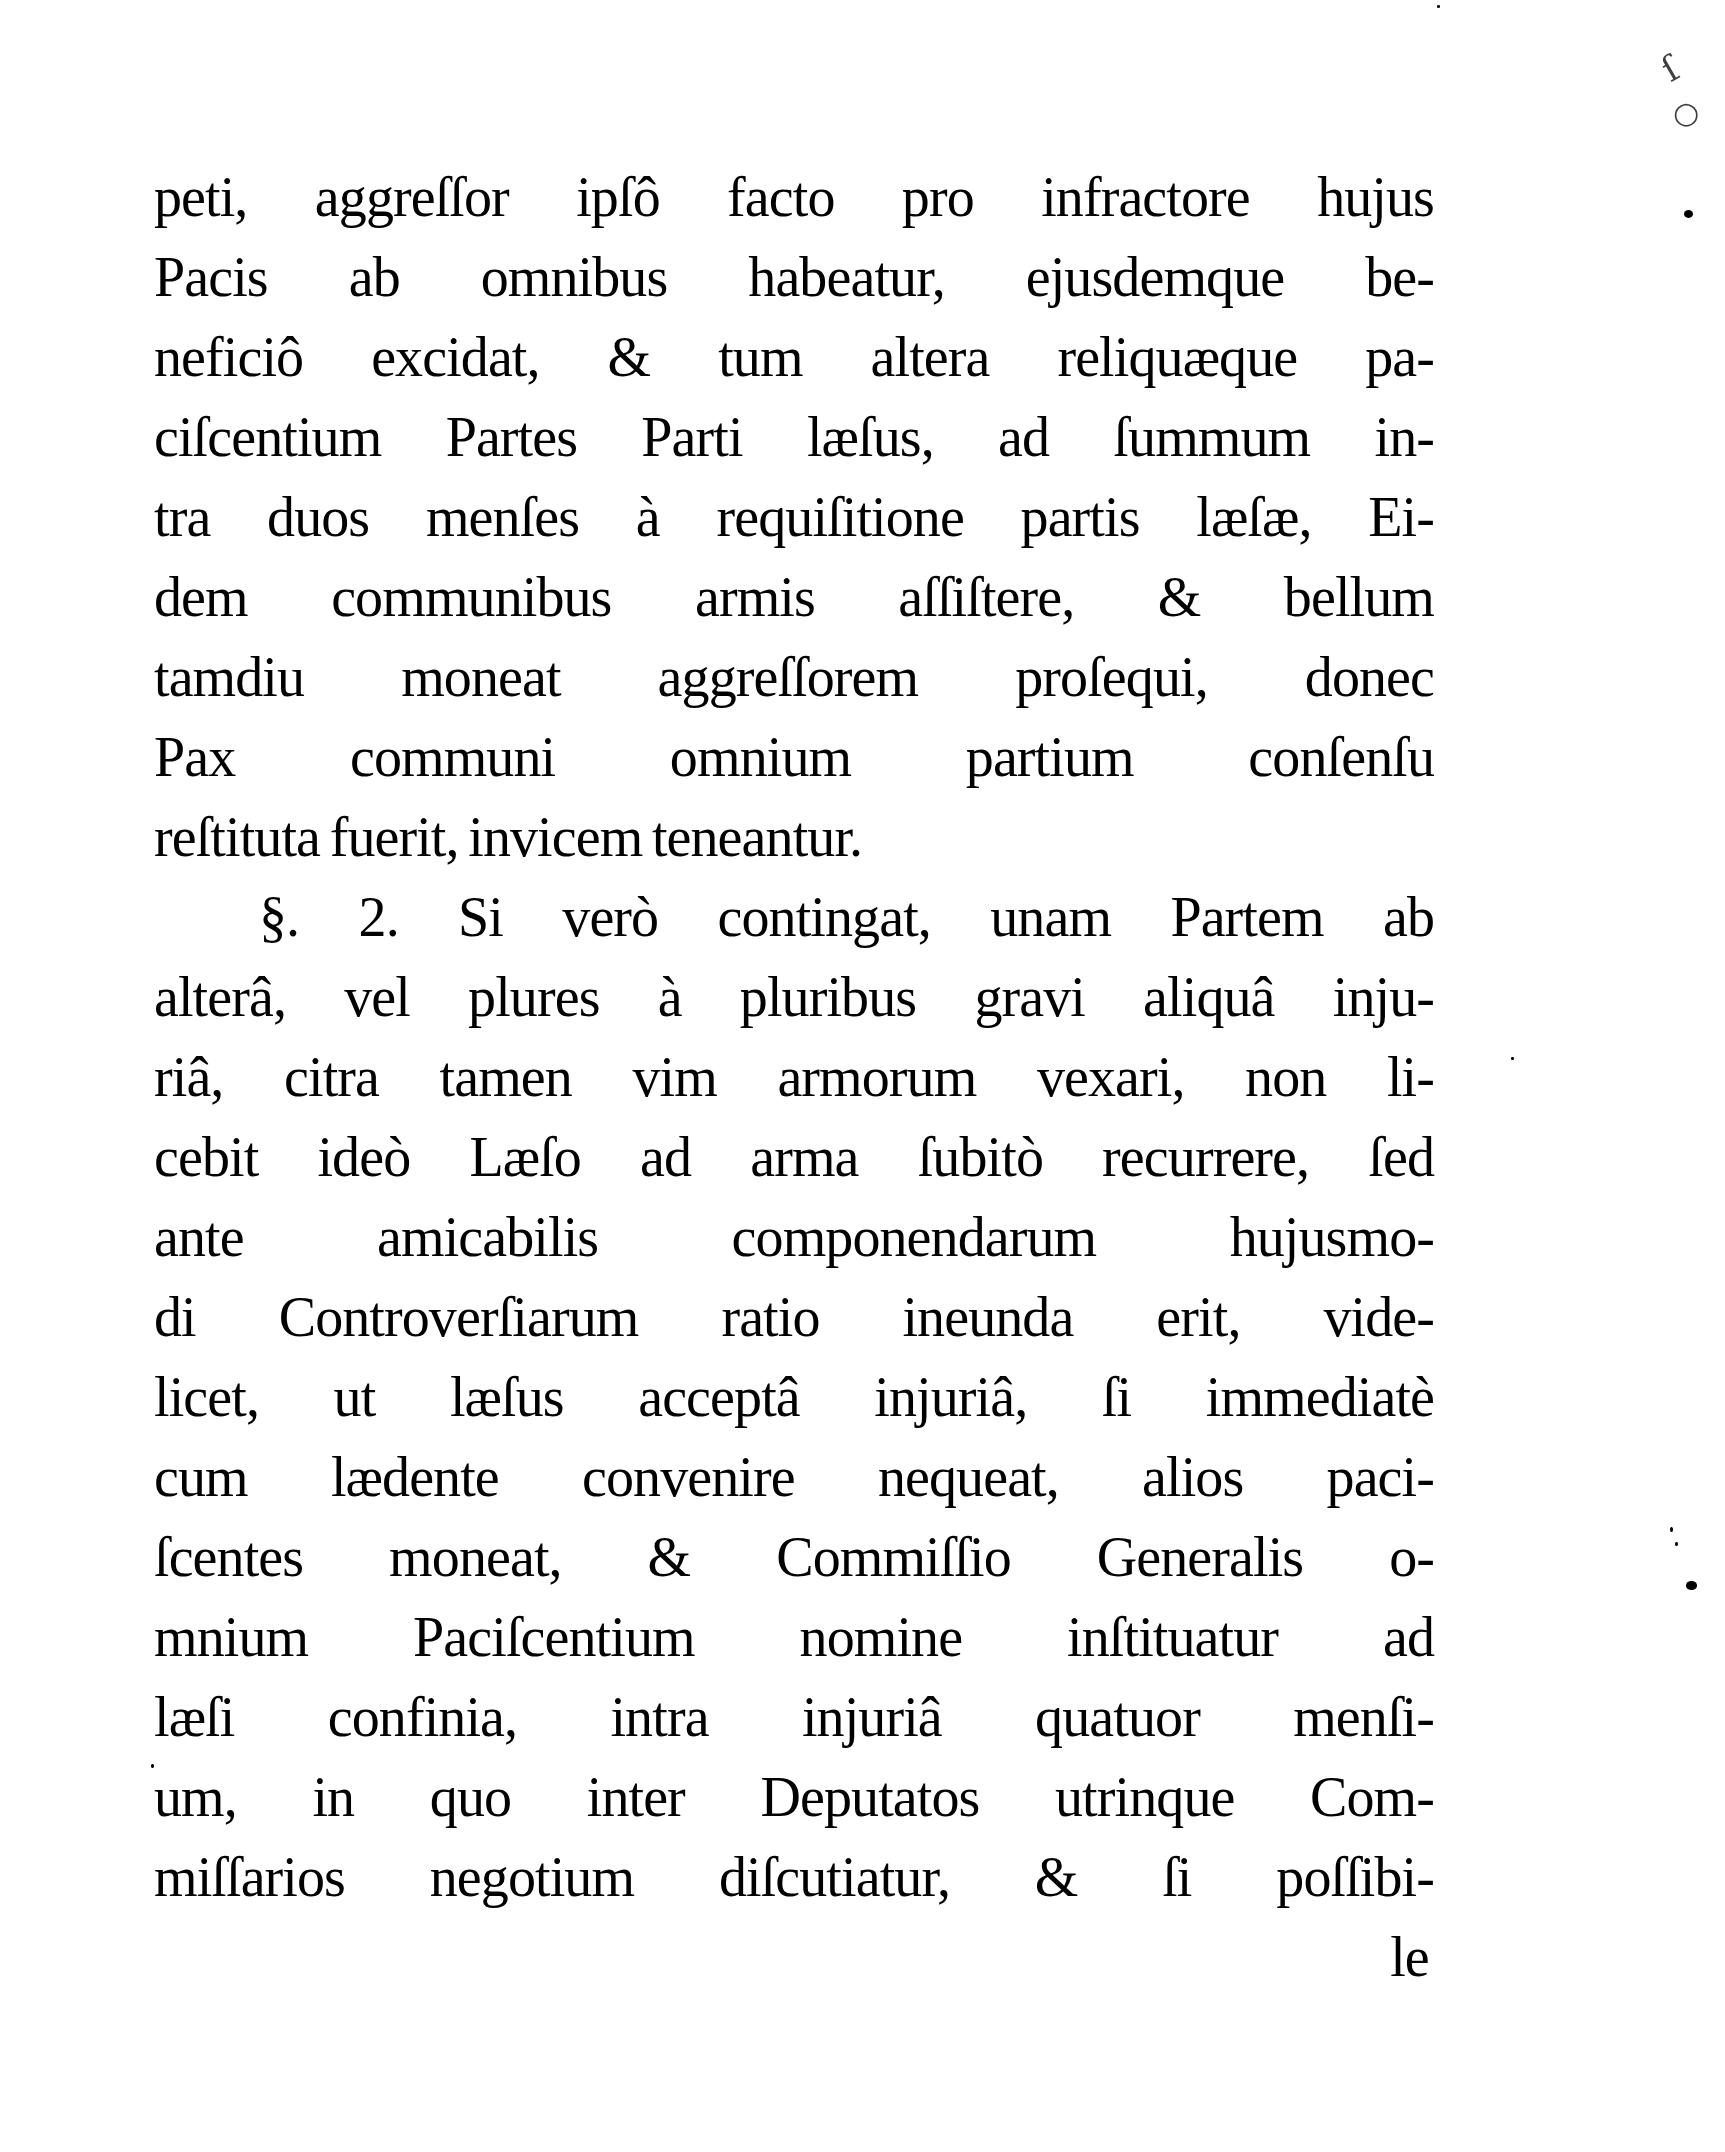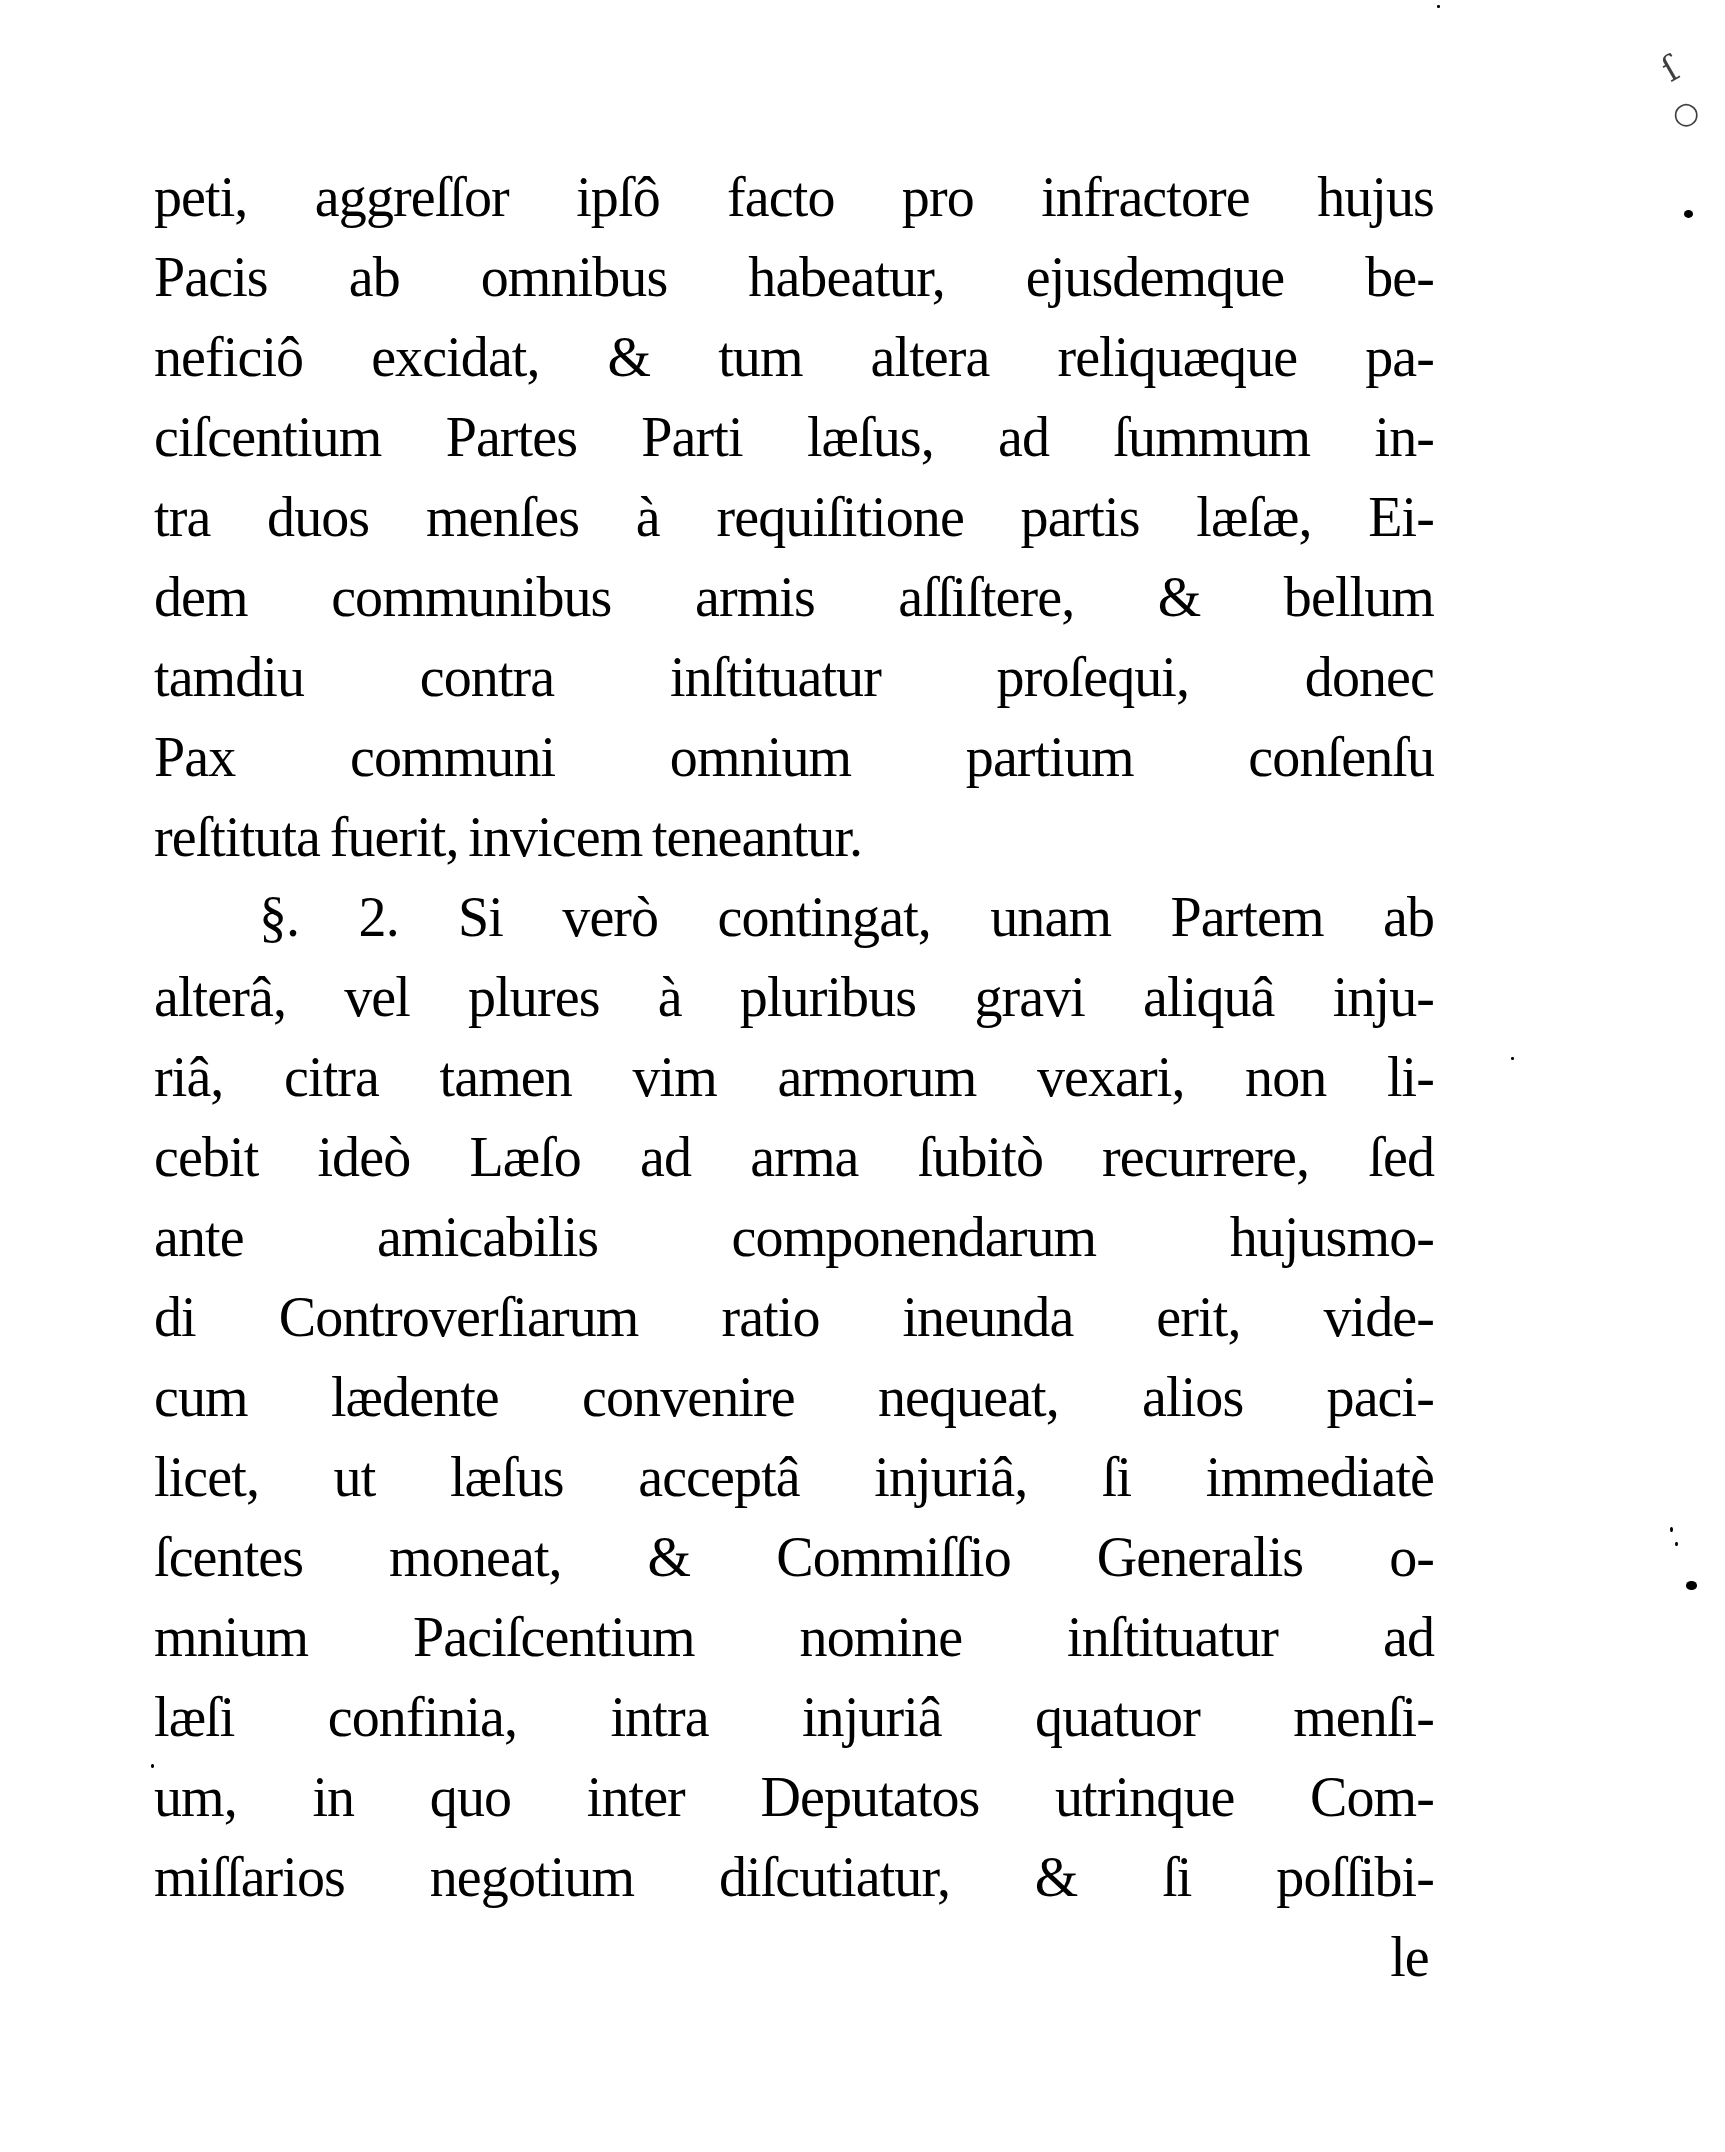--- a/index.html
+++ b/index.html
@@ -70,31 +70,31 @@
 
 <div class="page">
 
   <div class="text-block">
     <div class="line">peti, aggreſſor ipſô facto pro infractore hujus</div>
     <div class="line">Pacis ab omnibus habeatur, ejusdemque be-</div>
     <div class="line">neficiô excidat, &amp; tum altera reliquæque pa-</div>
     <div class="line">ciſcentium Partes Parti læſus, ad ſummum in-</div>
     <div class="line">tra duos menſes à requiſitione partis læſæ, Ei-</div>
     <div class="line">dem communibus armis aſſiſtere, &amp; bellum</div>
-    <div class="line">tamdiu contra inſtituatur proſequi, donec</div>
+    <div class="line">tamdiu moneat aggreſſorem proſequi, donec</div>
     <div class="line">Pax communi omnium partium conſenſu</div>
     <div class="line last-of-para">reſtituta fuerit, invicem teneantur.</div>
     <div class="line indent">§. 2. Si verò contingat, unam Partem ab</div>
     <div class="line">alterâ, vel plures à pluribus gravi aliquâ inju-</div>
     <div class="line">riâ, citra tamen vim armorum vexari, non li-</div>
     <div class="line">cebit ideò Læſo ad arma ſubitò recurrere, ſed</div>
     <div class="line">ante amicabilis componendarum hujusmo-</div>
     <div class="line">di Controverſiarum ratio ineunda erit, vide-</div>
+    <div class="line">licet, ut læſus acceptâ injuriâ, ſi immediatè</div>
     <div class="line">cum lædente convenire nequeat, alios paci-</div>
-    <div class="line">licet, ut læſus acceptâ injuriâ, ſi immediatè</div>
     <div class="line">ſcentes moneat, &amp; Commiſſio Generalis o-</div>
     <div class="line">mnium Paciſcentium nomine inſtituatur ad</div>
     <div class="line">læſi confinia, intra injuriâ quatuor menſi-</div>
     <div class="line">um, in quo inter Deputatos utrinque Com-</div>
     <div class="line">miſſarios negotium diſcutiatur, &amp; ſi poſſibi-</div>
     <div class="line catchword">le</div>
   </div>
 
   <div class="margin-mark" style="left:1664px; top:52px; transform:rotate(-30deg);">ſ</div>
   <div class="margin-mark" style="left:1673px; top:98px; font-size:30px;">○</div>

